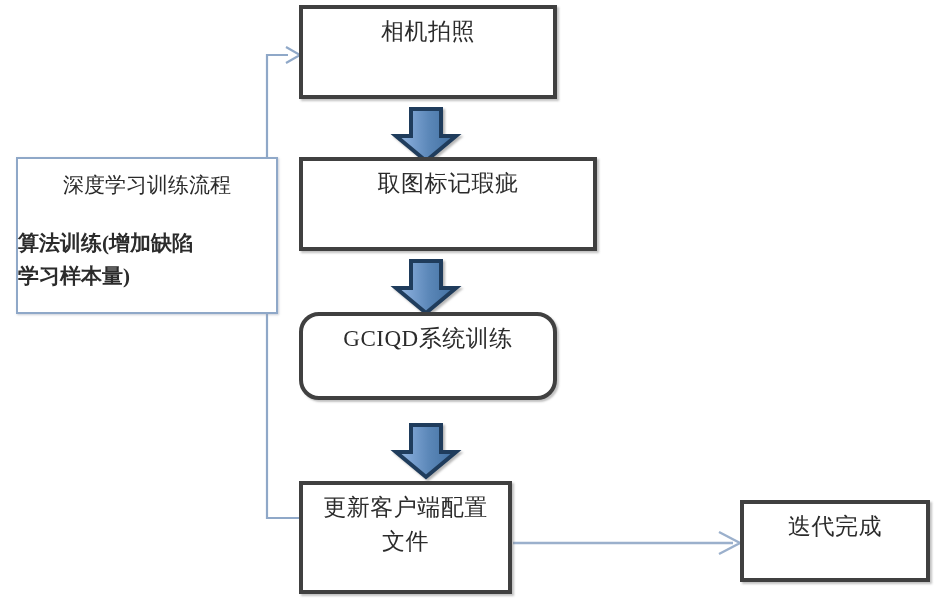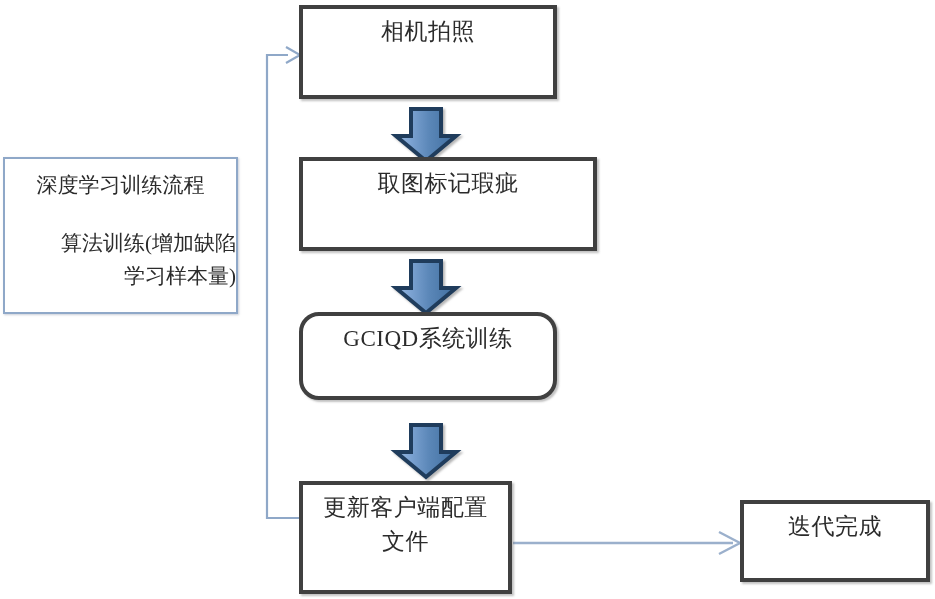--- a/index.html
+++ b/index.html
@@ -65,25 +65,26 @@
     top: 10px;
     text-align: center;
     font-size: 21px;
     color: #2b2b2b;
     line-height: 32px;
   }
   #info-box .line2 {
     position: absolute;
     left: 0; right: 0;
     top: 68px;
-    text-align: right;
+    text-align: left;
     font-size: 21px;
     color: #2b2b2b;
     line-height: 33px;
     white-space: pre-line;
+    font-weight: bold;
   }
 
   
   #arrow-layer {
     position: absolute;
     left: 0;
     top: 0;
     width: 935px;
     height: 599px;
     pointer-events: none;
@@ -121,21 +122,21 @@
 
     <g class="blockarrow">
       <path d="M 411 261 L 441 261 L 441 288 L 456 288 L 426 313 L 396 288 L 411 288 Z" fill="url(#bagrad)" stroke="#1f3c5c" stroke-width="4"></path>
     </g>
 
     <g class="blockarrow">
       <path d="M 411 425 L 441 425 L 441 452 L 456 452 L 426 477 L 396 452 L 411 452 Z" fill="url(#bagrad)" stroke="#1f3c5c" stroke-width="4"></path>
     </g>
   </svg>
 
-  <div class="thin-box" id="info-box" style="left:3px; top:157px; width:235px; height:157px;">
+  <div class="thin-box" id="info-box" style="left:16px; top:157px; width:262px; height:157px;">
     <div class="line1">深度学习训练流程</div>
     <div class="line2">算法训练(增加缺陷
 学习样本量)</div>
   </div>
 
   <div class="proc-box" style="left:299px; top:5px; width:258px; height:94px;">
     <div class="txt">相机拍照</div>
   </div>
 
   <div class="proc-box" style="left:299px; top:157px; width:298px; height:94px;">

